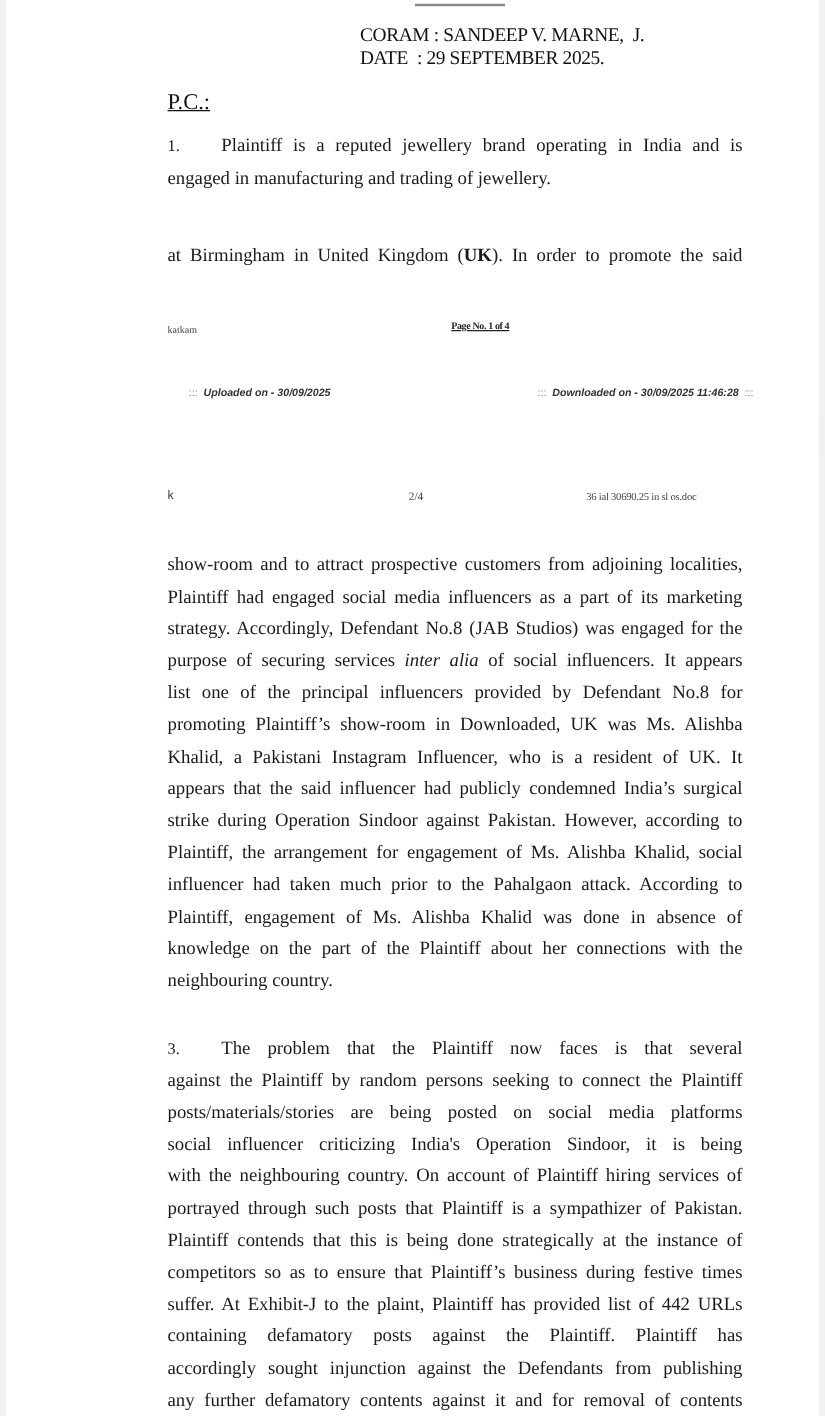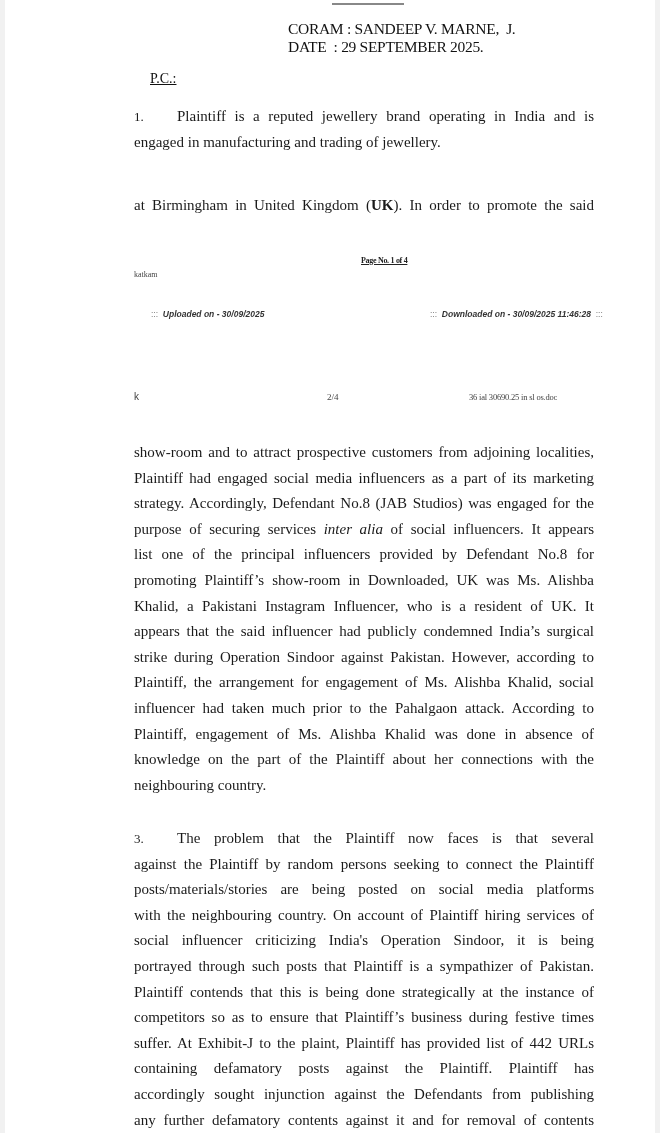--- a/index.html
+++ b/index.html
@@ -23,33 +23,33 @@
       background: #888;
     }
     .coram {
       position: absolute; left: 283px; top: 20px;
       font-size: 15.5px; line-height: 18px; letter-spacing: -0.3px;
       color: #111;
     }
     .coram .row { display: flex; white-space: pre; }
     .coram .lab { display: inline-block; }
     .pc {
-      position: absolute; left: 145px; top: 71px;
-      font-size: 14px; text-decoration: underline; color: #111;
+      position: absolute; left: 129px; top: 71px;
+      font-size: 18px; text-decoration: underline; color: #111;
     }
     .para {
       position: absolute; left: 129px; width: 460px;
       font-size: 15px; line-height: 25.6px; text-align: justify;
       text-align-last: left; color: #1a1a1a;
     }
     .para .num { display: inline-block; width: 43px; font-size: 13px; }
     .para .jl { display: block; text-align: justify; text-align-last: justify; }
     .para .ll { display: block; text-align: center; }
     .footer-left {
-      position: absolute; left: 129px; top: 270px; font-size: 8px; color: #444;
+      position: absolute; left: 129px; top: 259px; font-size: 8px; color: #444;
     }
     .footer-center {
       position: absolute; left: 356px; top: 256px; font-size: 8px; color: #222;
       text-decoration: underline; font-weight: bold; letter-spacing: -0.3px;
     }
     .stamp {
       position: absolute; top: 309px; font-family: "Liberation Sans", sans-serif;
       font-size: 8.5px; font-style: italic; font-weight: bold; color: #333;
       white-space: pre;
     }
@@ -115,22 +115,22 @@
     <span class="jl">influencer had taken much prior to the Pahalgaon attack. According to</span>
     <span class="jl">Plaintiff, engagement of Ms. Alishba Khalid was done in absence of</span>
     <span class="jl">knowledge on the part of the Plaintiff about her connections with the</span>
     <span class="ll">neighbouring country.</span>
   </div>
 
   <div class="para" style="top:492px;">
     <span class="jl"><span class="num">3.</span><span>The problem that the Plaintiff now faces is that several</span></span>
     <span class="jl">against the Plaintiff by random persons seeking to connect the Plaintiff</span>
     <span class="jl">posts/materials/stories are being posted on social media platforms</span>
+    <span class="jl">social influencer criticizing India's Operation Sindoor, it is being</span>
     <span class="jl">with the neighbouring country. On account of Plaintiff hiring services of</span>
-    <span class="jl">social influencer criticizing India's Operation Sindoor, it is being</span>
     <span class="jl">portrayed through such posts that Plaintiff is a sympathizer of Pakistan.</span>
     <span class="jl">Plaintiff contends that this is being done strategically at the instance of</span>
     <span class="jl">competitors so as to ensure that Plaintiff’s business during festive times</span>
     <span class="jl">suffer. At Exhibit-J to the plaint, Plaintiff has provided list of 442 URLs</span>
     <span class="jl">containing defamatory posts against the Plaintiff. Plaintiff has</span>
     <span class="jl">accordingly sought injunction against the Defendants from publishing</span>
     <span class="jl">any further defamatory contents against it and for removal of contents</span>
   </div>
 </div>
 

